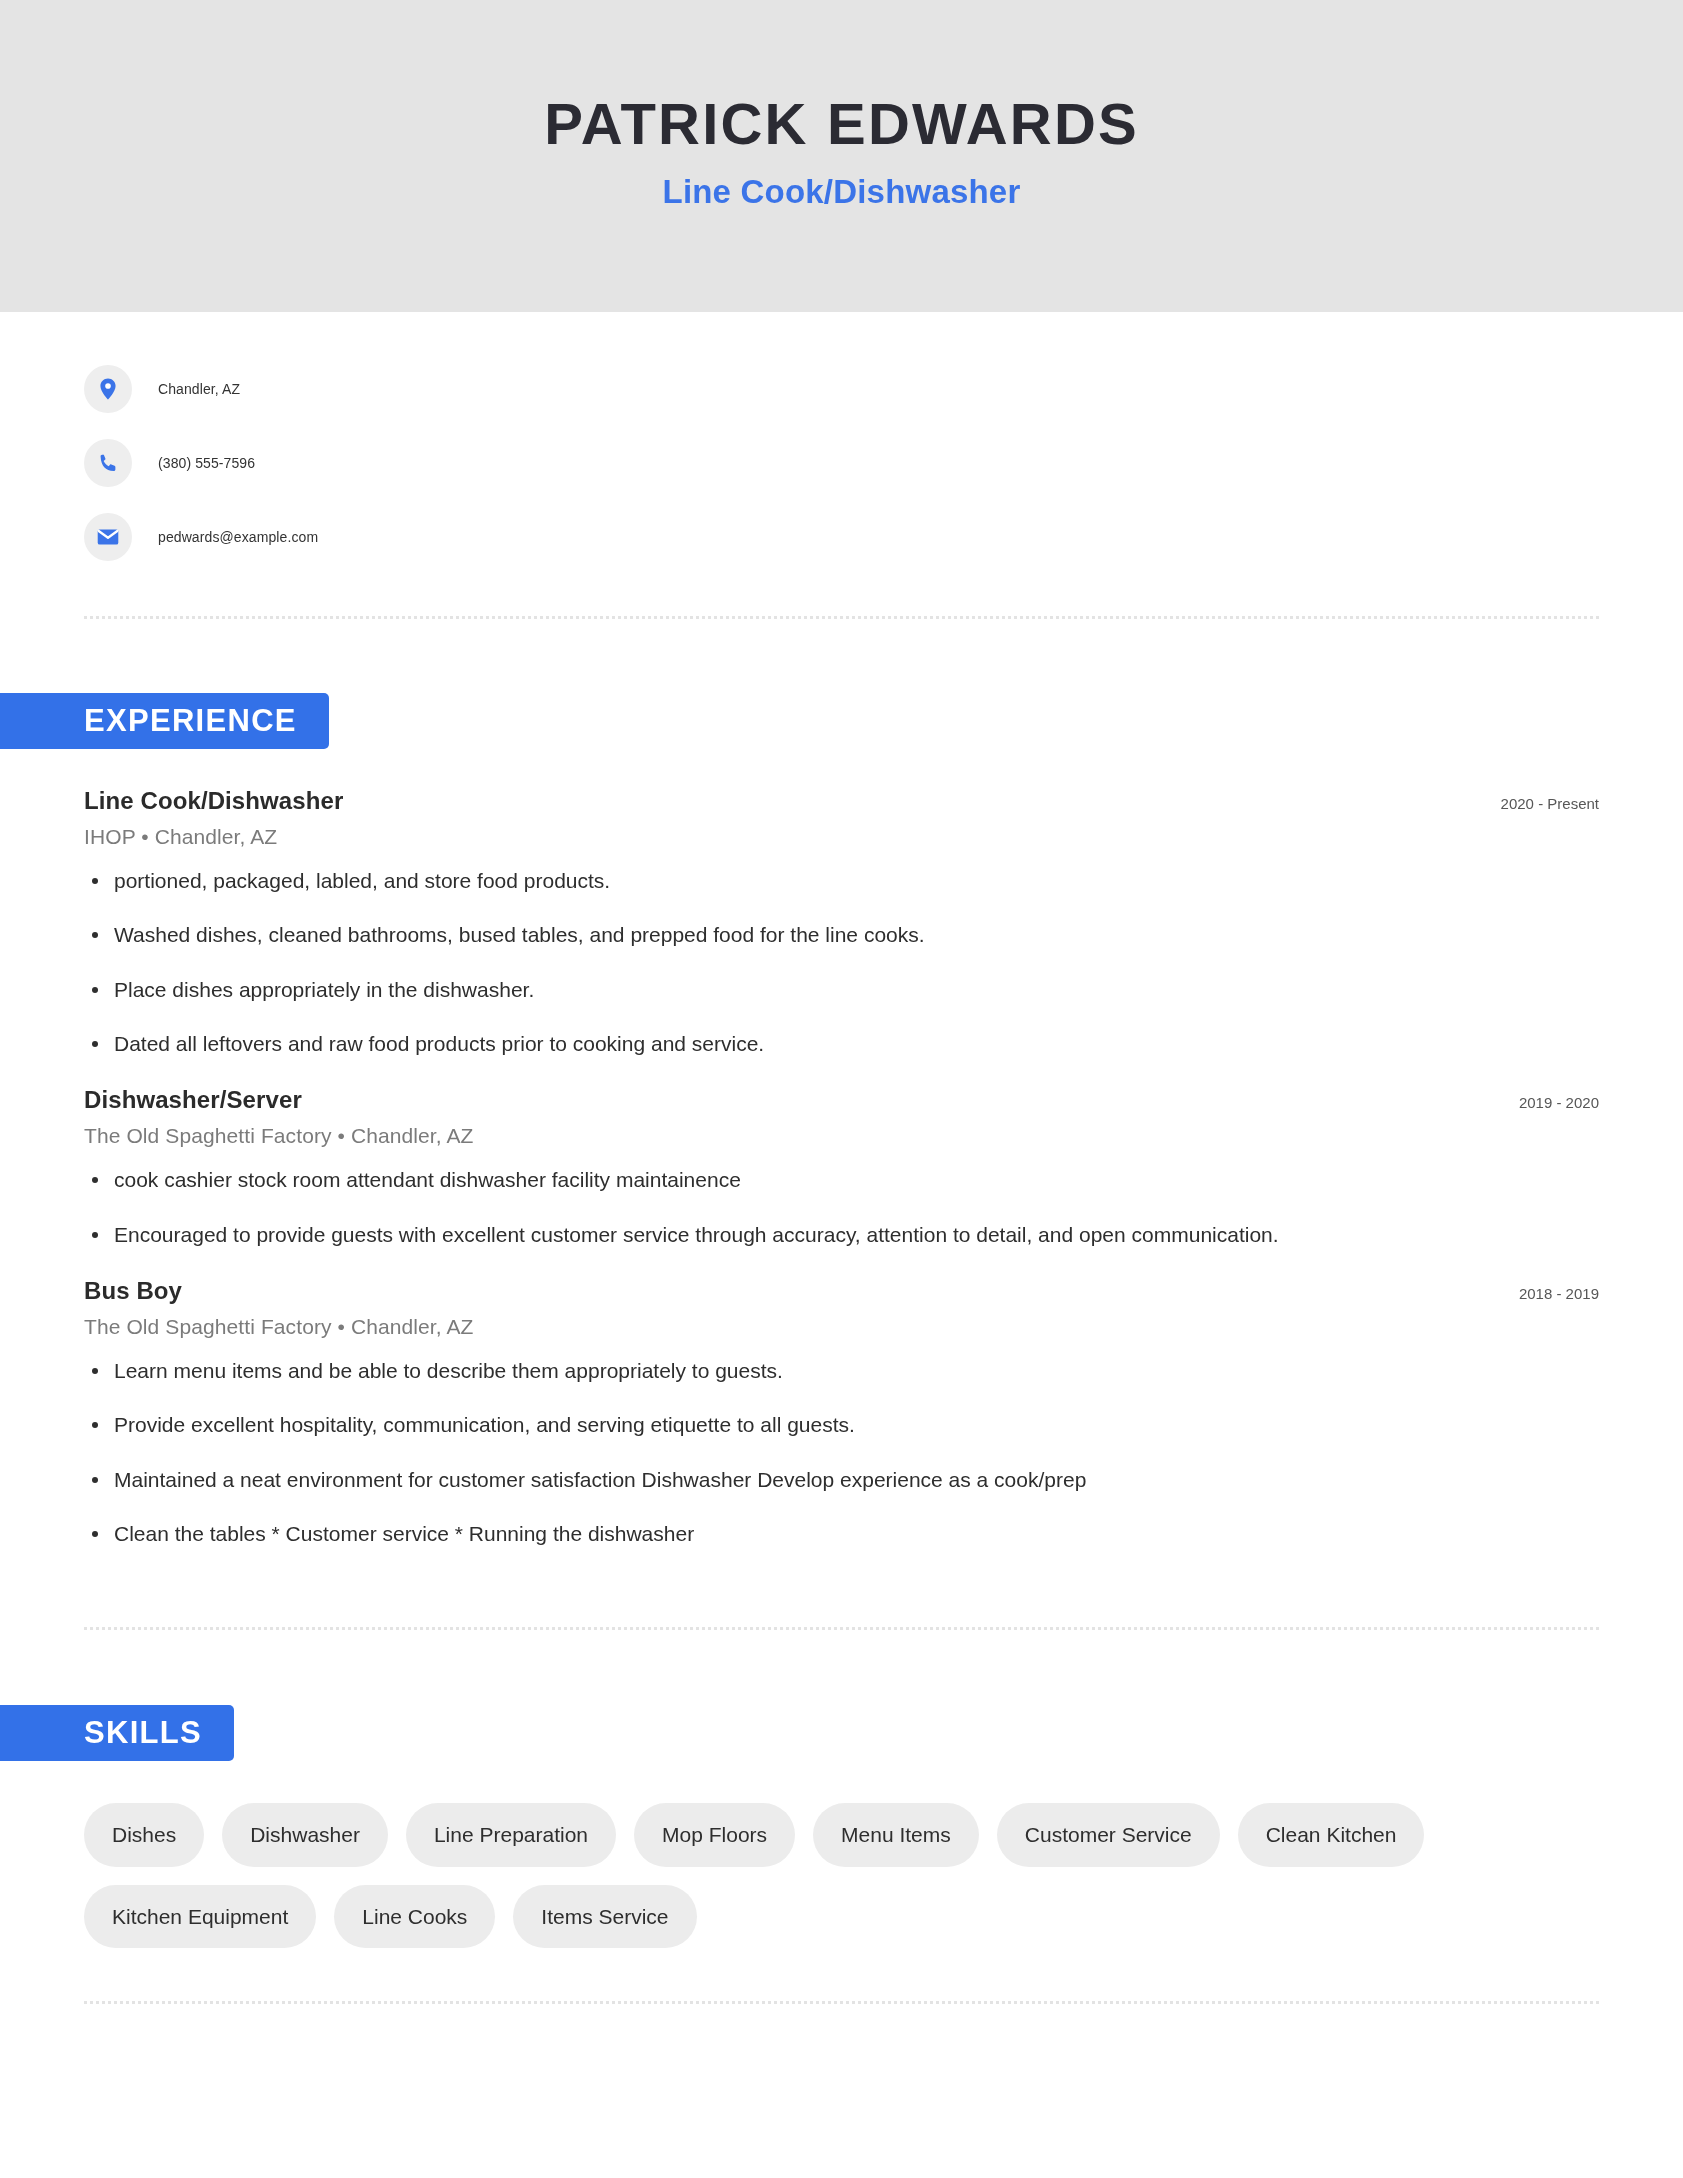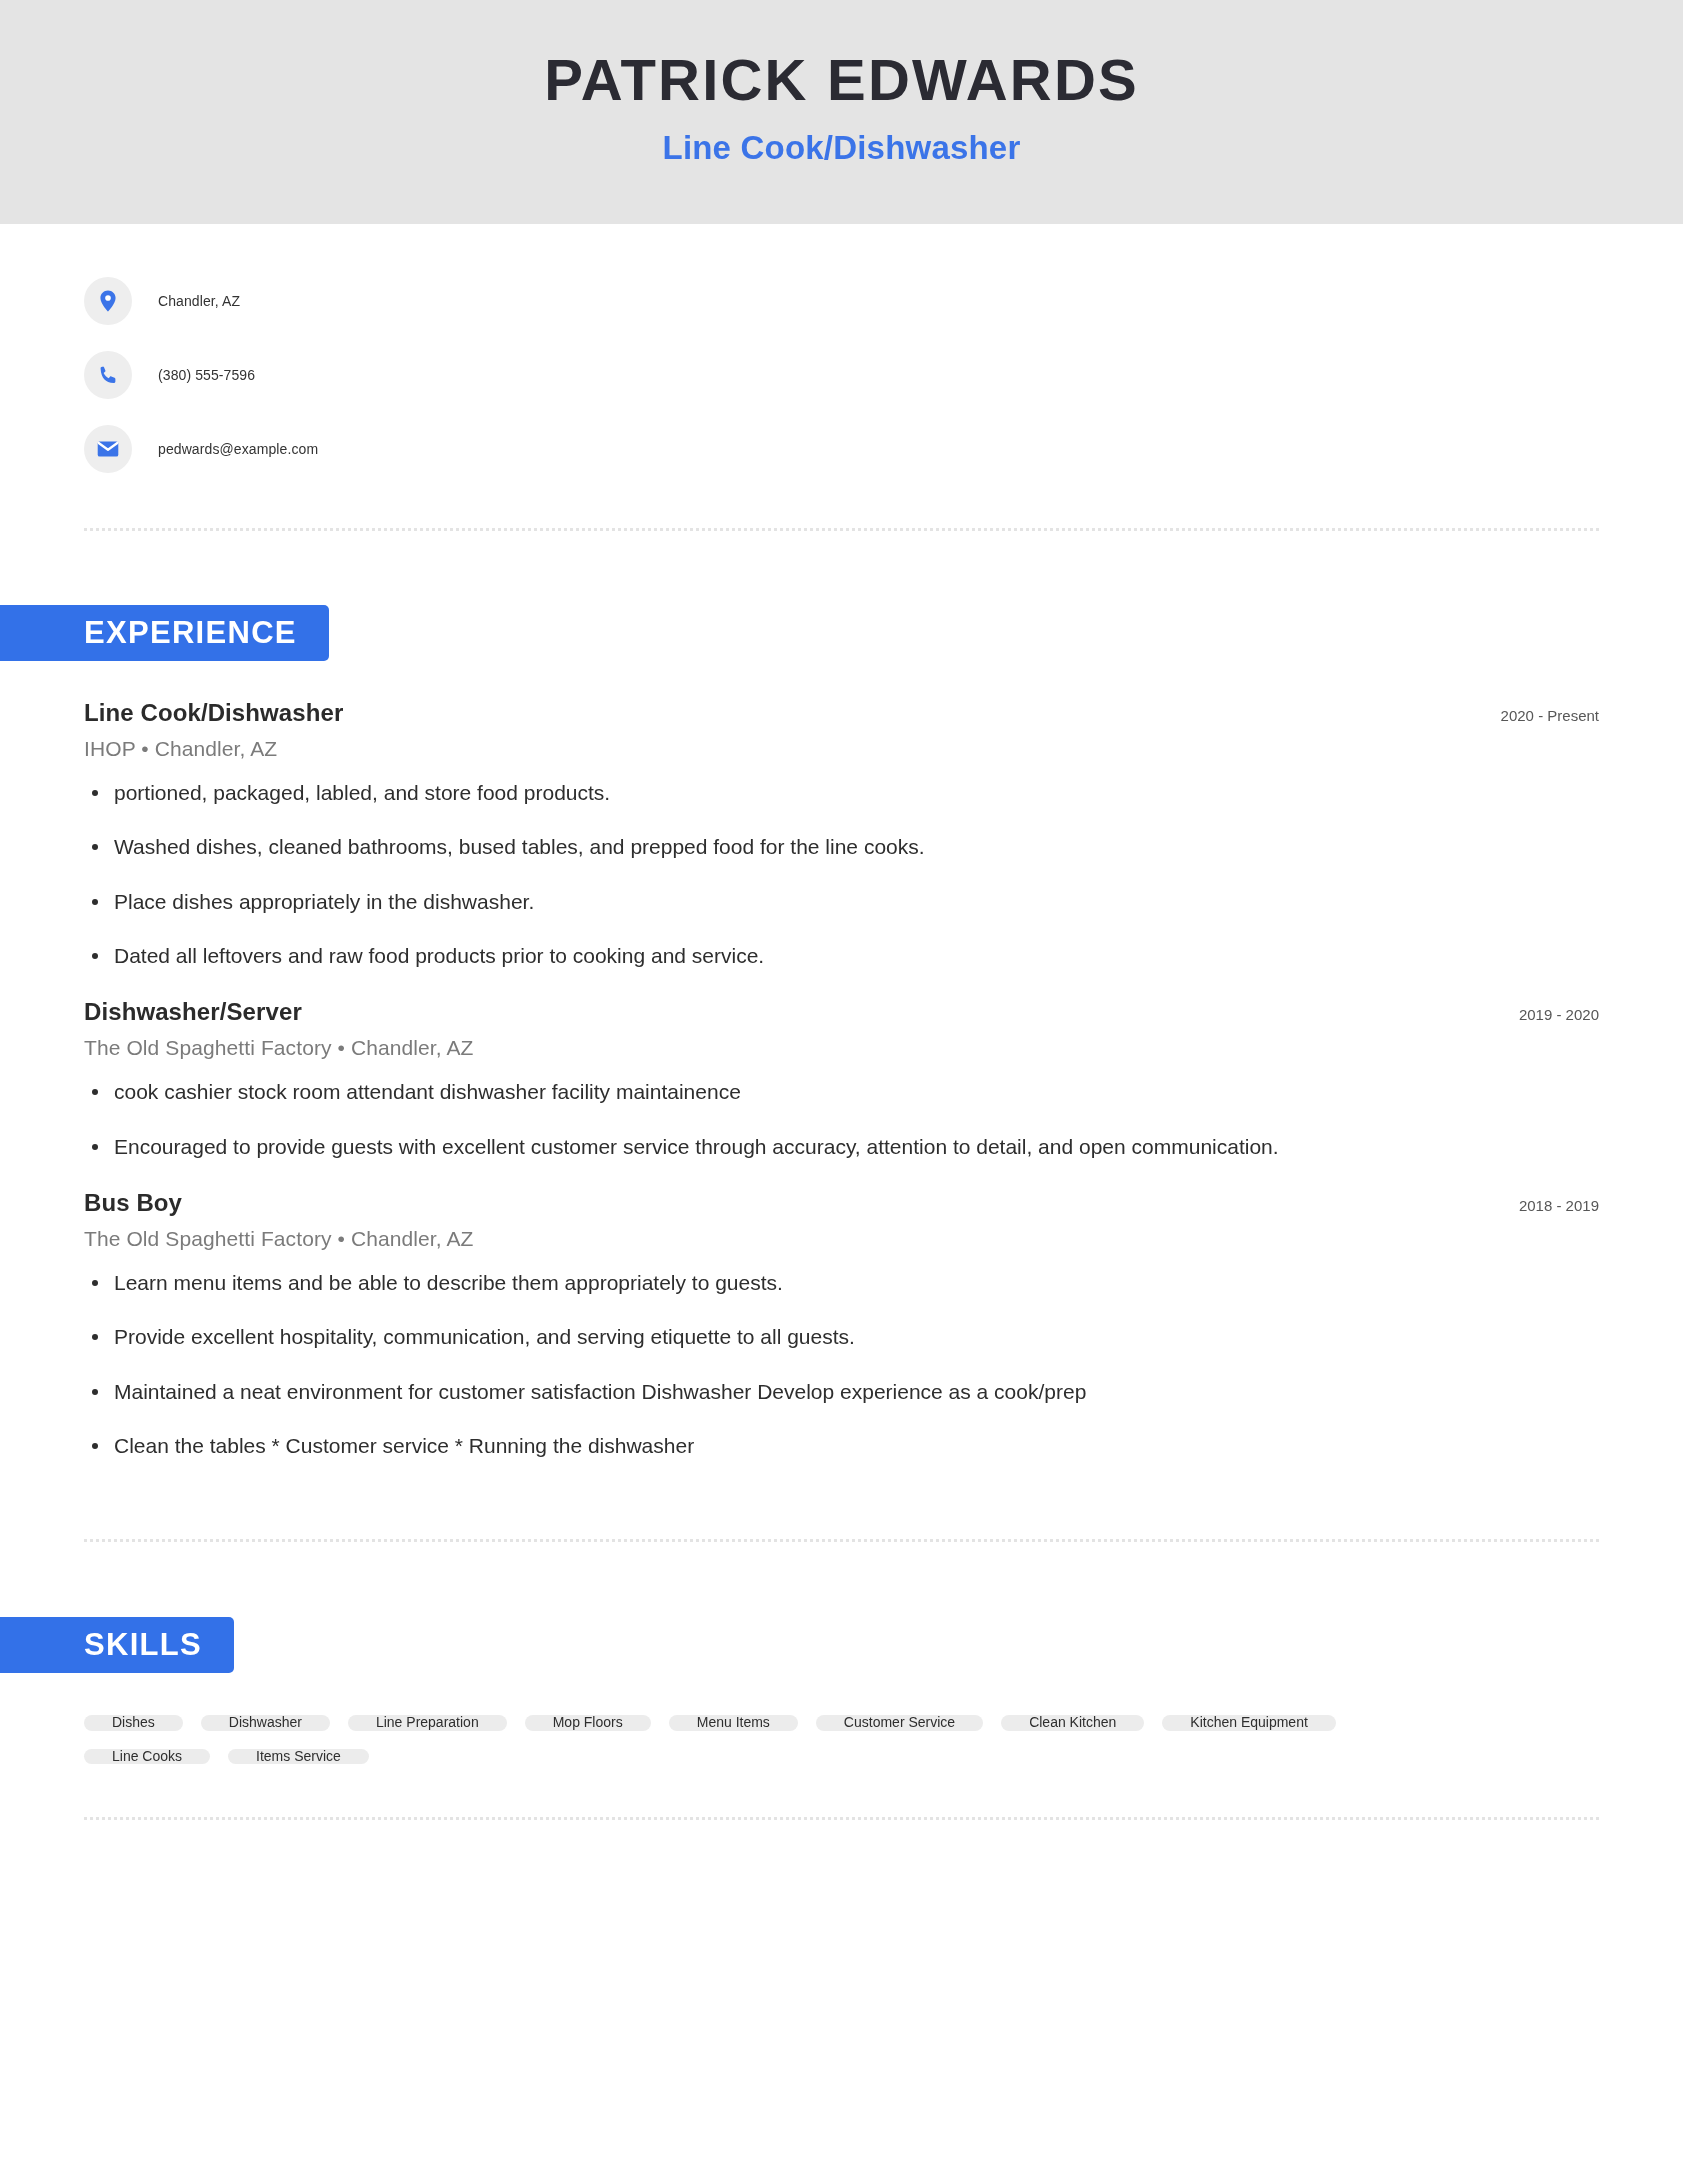--- a/index.html
+++ b/index.html
@@ -19,21 +19,21 @@
     width: 1683px;
     min-height: 2178px;
     background: #ffffff;
     position: relative;
     overflow: hidden;
   }
 
   
   .header-band {
     background: #e4e4e4;
-    height: 224px;
+    height: 312px;
     width: 100%;
     display: flex;
     flex-direction: column;
     align-items: center;
     justify-content: center;
     padding-bottom: 8px;
   }
 
   .full-name {
     font-size: 58px;
@@ -188,22 +188,22 @@
     margin-top: 42px;
     display: flex;
     flex-wrap: wrap;
     gap: 18px 18px;
     max-width: 1356px;
   }
 
   .skill-chip {
     background: #ececec;
     border-radius: 989px;
-    padding: 0 28px;
-    font-size: 14px;
+    padding: 20px 28px;
+    font-size: 21px;
     color: #2e2e2e;
     line-height: 1.1;
     white-space: nowrap;
   }
 </style>
 </head>
 <body>
 
 <div class="page">
 

